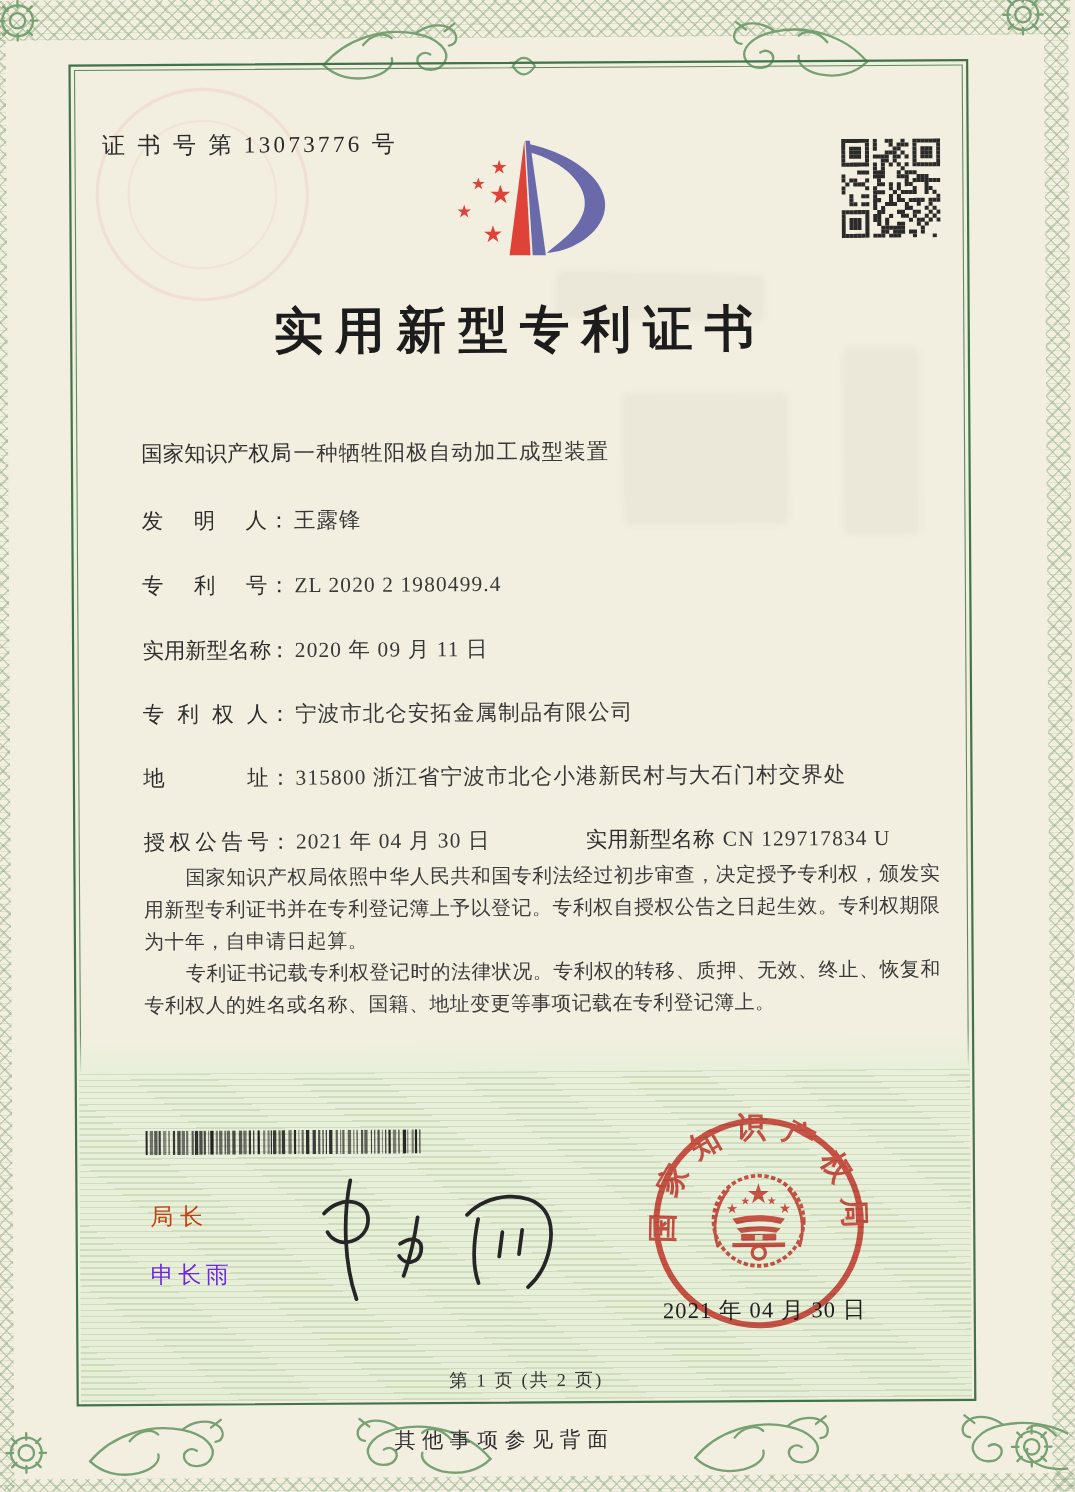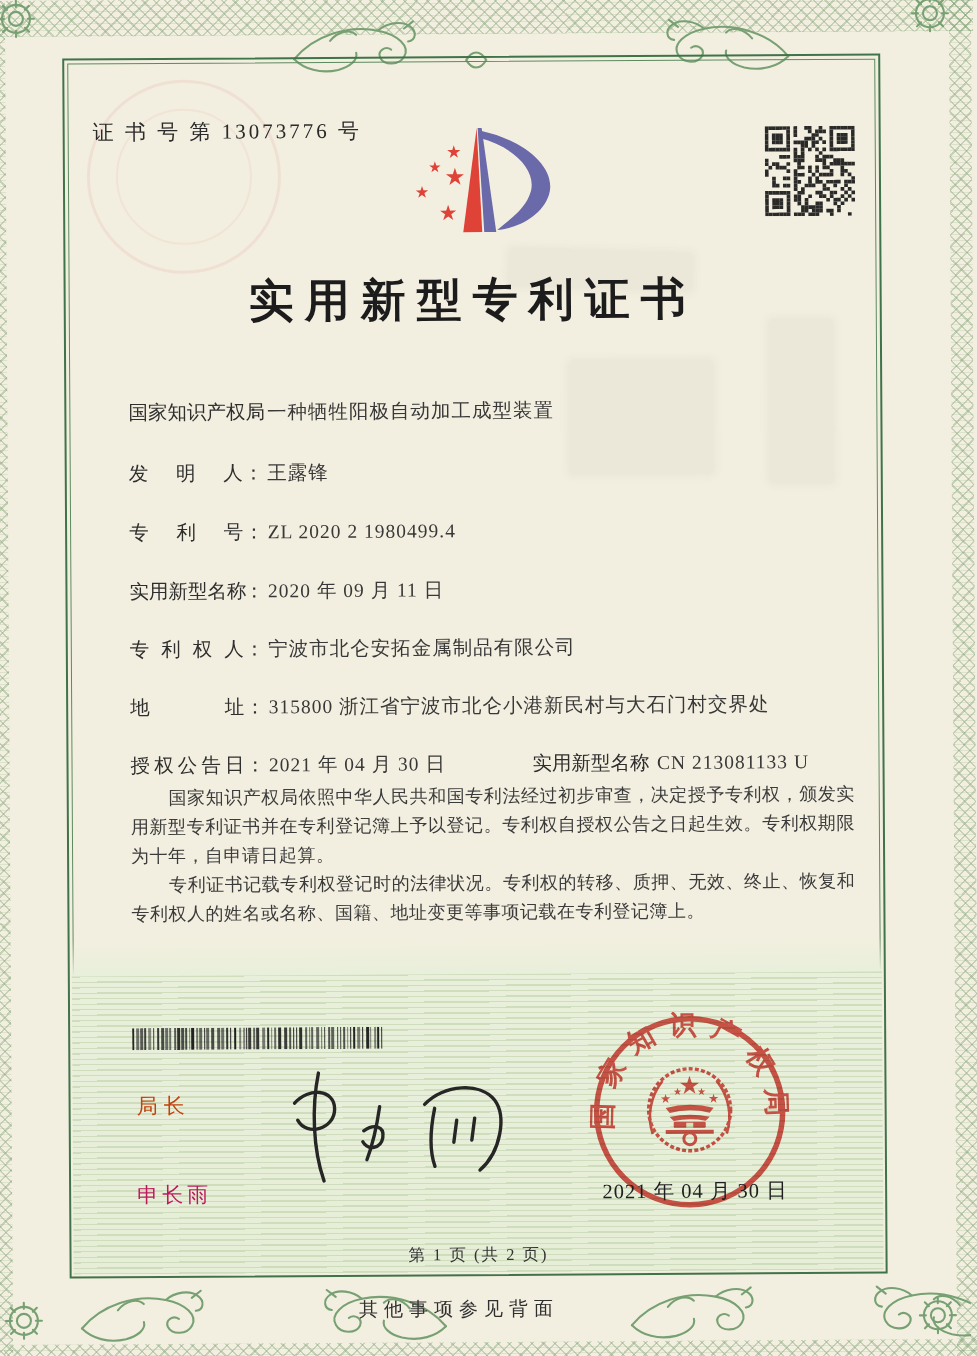--- a/index.html
+++ b/index.html
@@ -54,21 +54,21 @@
   .grant-no .flabel{width:100px;}
 
   .paras{position:absolute;left:62px;width:724px;top:724px;
     font-size:18px;line-height:29px;color:#3b3b3b;text-align:justify;}
   .paras p{margin:0;text-indent:2.1em;letter-spacing:.5px;}
 
   .barcode{position:absolute;left:62px;top:968px;width:252px;height:22px;}
   .qr{position:absolute;left:700px;top:70px;width:90px;height:90px;}
 
   .director-title{position:absolute;left:66px;top:1032px;font-size:21px;letter-spacing:6px;color:#c2410c;}
-  .director-name{position:absolute;left:66px;top:1121px;font-size:21px;letter-spacing:4px;color:#be185d;}
+  .director-name{position:absolute;left:66px;top:1085px;font-size:21px;letter-spacing:4px;color:#6d28d9;}
   .sig{position:absolute;left:212px;top:1008px;width:230px;height:120px;}
   .sig path{fill:none;stroke:#262626;stroke-width:3.4;stroke-linecap:round;stroke-linejoin:round;}
 
   .seal{position:absolute;left:519px;top:955px;width:200px;height:200px;mix-blend-mode:multiply;opacity:.93;}
   .seal-date{position:absolute;left:519px;top:1120px;width:210px;text-align:center;
     font-size:20.5px;color:#1e1e1e;letter-spacing:1px;}
 
   .page-ind{position:absolute;left:0;right:0;top:1186px;text-align:center;font-size:16.5px;color:#333;letter-spacing:2px;}
   .back-note{position:absolute;left:0;width:930px;top:1306px;text-align:center;
     font-size:19px;letter-spacing:6px;color:#2f2f2f;}
@@ -451,23 +451,23 @@
       <div class="field-row" style="top:518px">
         <span class="flabel">实用新型名称</span><span class="fcolon">：</span><span class="fvalue">2020 年 09 月 11 日</span>
       </div>
       <div class="field-row" style="top:576px">
         <span class="flabel">专利权人</span><span class="fcolon">：</span><span class="fvalue">宁波市北仑安拓金属制品有限公司</span>
       </div>
       <div class="field-row" style="top:634px">
         <span class="flabel">地址</span><span class="fcolon">：</span><span class="fvalue">315800 浙江省宁波市北仑小港新民村与大石门村交界处</span>
       </div>
       <div class="field-row" style="top:692px">
-        <span class="flabel">授权公告日</span><span class="fcolon">：</span><span class="fvalue">2021 年 04 月 30 日</span>
+        <span class="flabel">授权公告号</span><span class="fcolon">：</span><span class="fvalue">2021 年 04 月 30 日</span>
         <span class="grant-no">
-          <span class="flabel">实用新型名称</span><span class="fcolon">：</span><span class="fvalue">CN 213081133 U</span>
+          <span class="flabel">实用新型名称</span><span class="fcolon">：</span><span class="fvalue">CN 129717834 U</span>
         </span>
       </div>
 
       <div class="paras">
         <p>国家知识产权局依照中华人民共和国专利法经过初步审查，决定授予专利权，颁发实用新型专利证书并在专利登记簿上予以登记。专利权自授权公告之日起生效。专利权期限为十年，自申请日起算。</p>
         <p>专利证书记载专利权登记时的法律状况。专利权的转移、质押、无效、终止、恢复和专利权人的姓名或名称、国籍、地址变更等事项记载在专利登记簿上。</p>
       </div>
 
       <svg class="barcode" id="barcode" viewBox="0 0 252 22">
           <rect x="0" y="0" width="2" height="22" fill="#1f1f1f" opacity="0.97"></rect>

